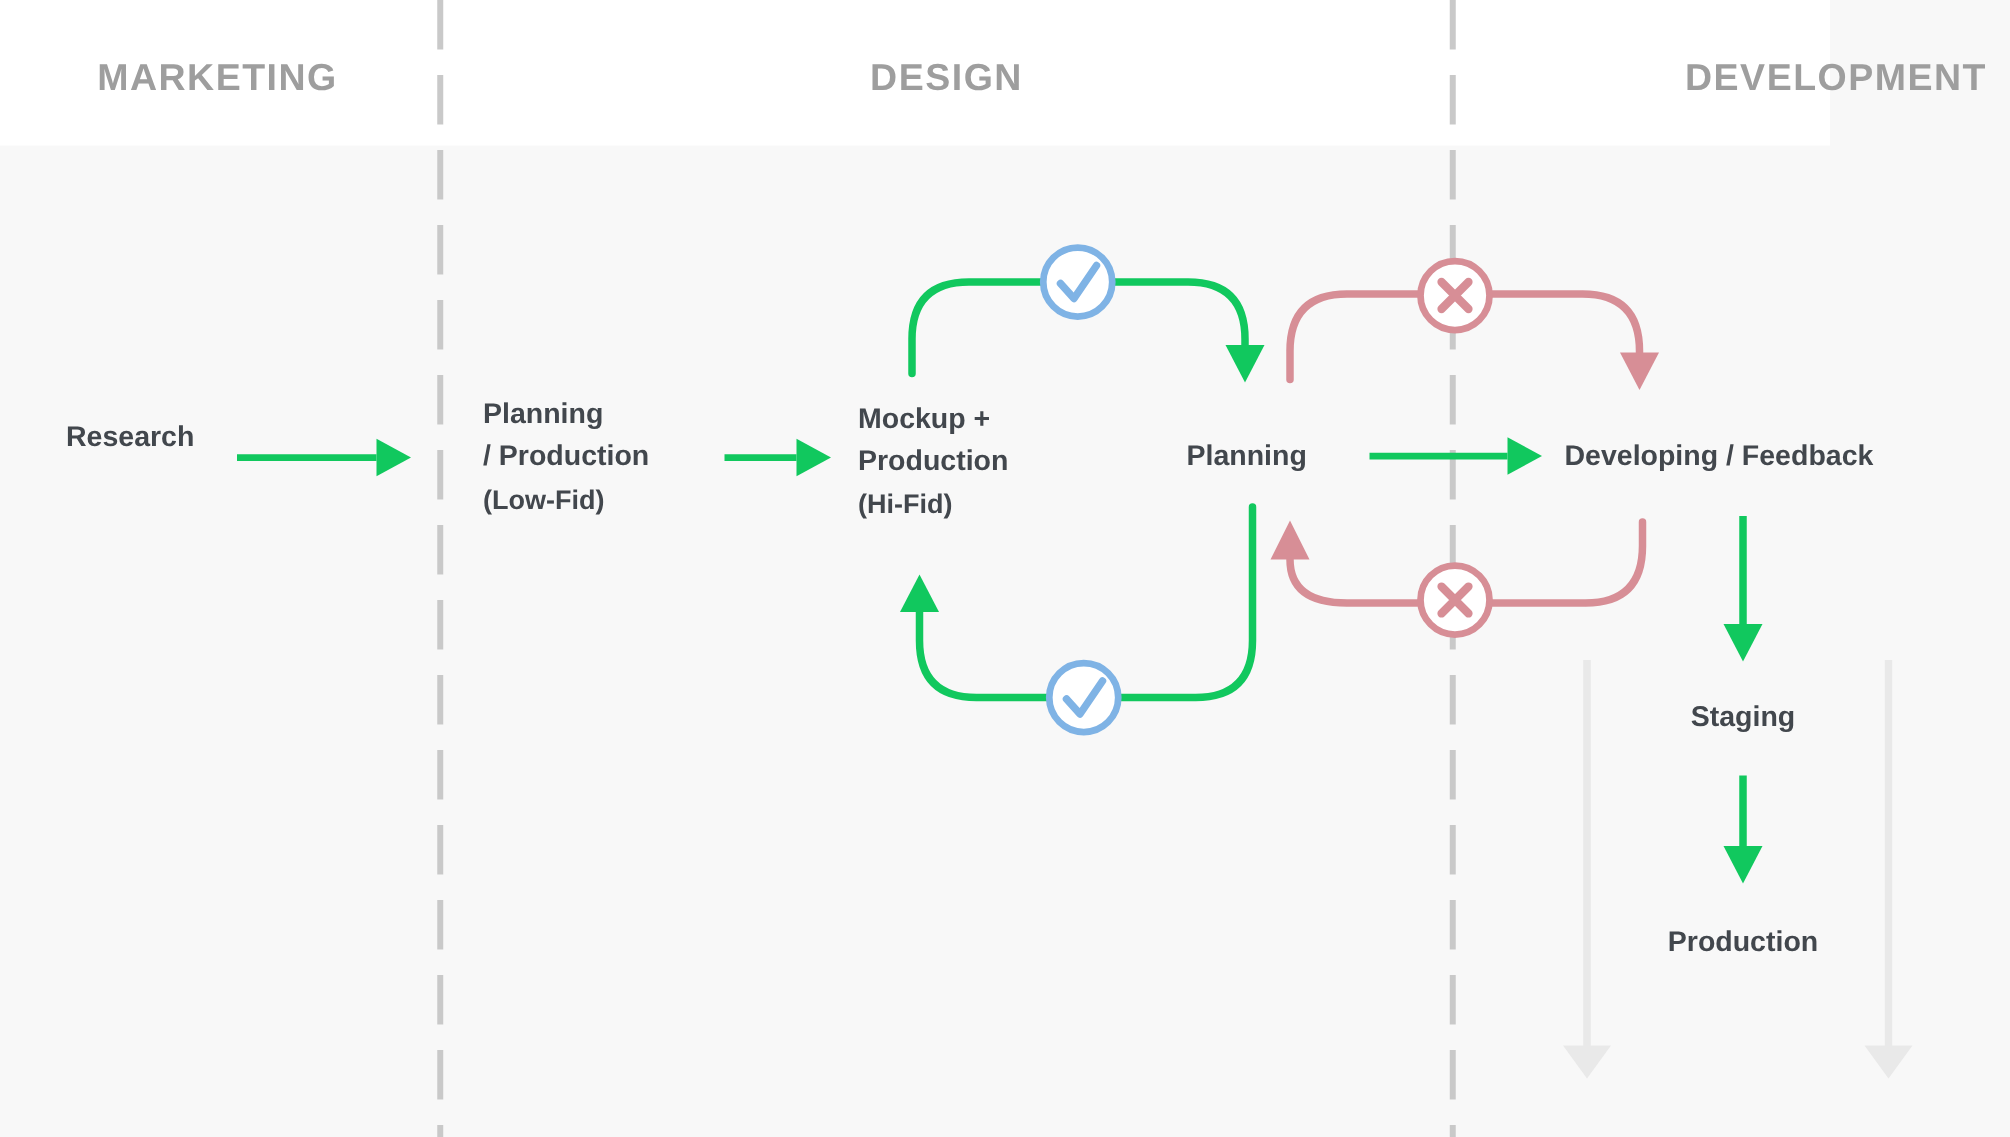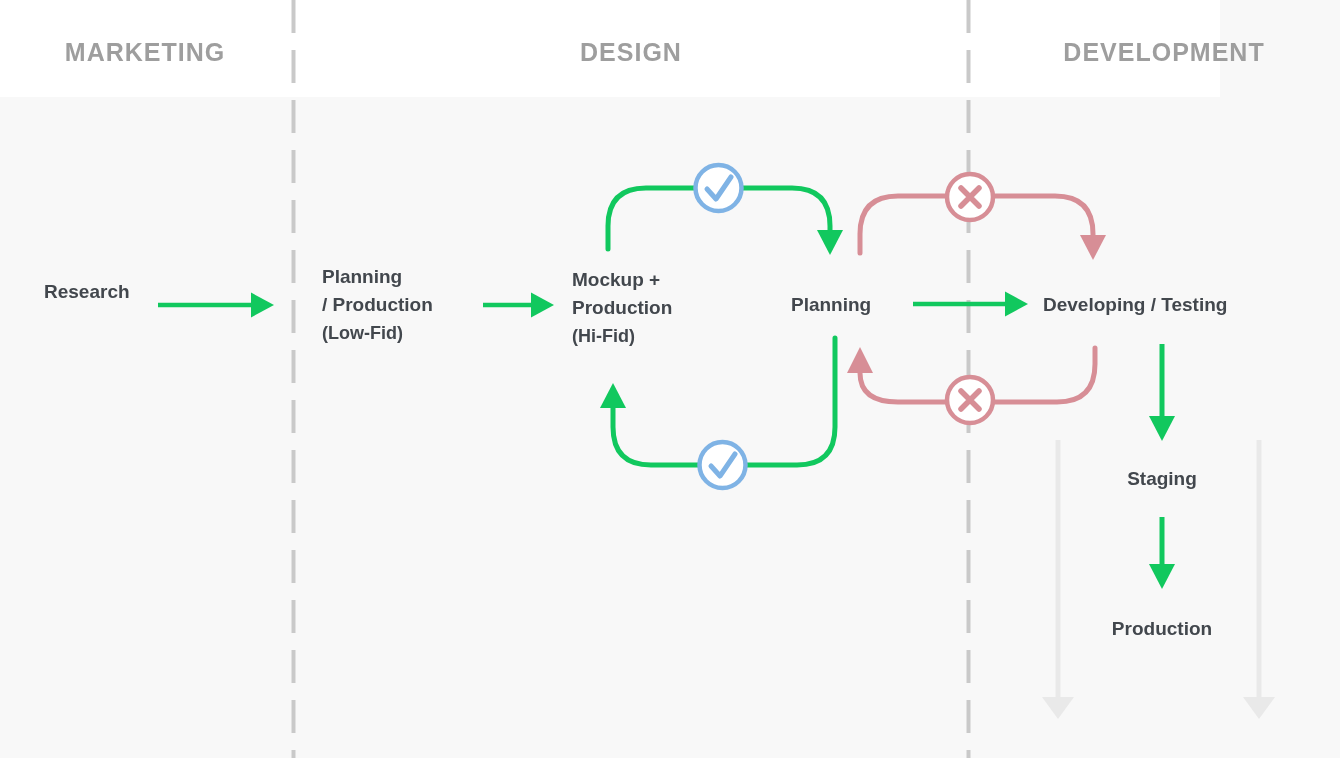--- a/index.html
+++ b/index.html
@@ -7,21 +7,21 @@
     --dash:#c9c9c9; --light_arrow:#e9e9e9;
     --header_text:#9e9e9e; --node_text:#42474d;
     --header_bg:#ffffff; --body_bg:#f8f8f8;
   }
   *{margin:0;padding:0;box-sizing:border-box;}
   body{font-family:"Liberation Sans",sans-serif;background:#fff;}
   .stage{position:relative;width:1340px;height:758px;background:var(--body_bg);overflow:hidden;}
   .header{position:absolute;left:0;top:0;width:1220px;height:97px;background:var(--header_bg);}
   .lane-title{position:absolute;top:38px;transform:translateX(-50%);
     font-size:25px;font-weight:bold;letter-spacing:1px;color:var(--header_text);white-space:nowrap;}
-  .lt-marketing{left:145px;} .lt-design{left:631px;} .lt-development{left:1164px;}
+  .lt-marketing{left:145px;} .lt-design{left:631px;} .lt-development{left:1224px;}
   svg.overlay{position:absolute;left:0;top:0;}
   .node{position:absolute;color:var(--node_text);font-size:19px;font-weight:bold;
     line-height:28px;white-space:nowrap;}
   .node .sub{font-size:18px;font-weight:700;}
   .single{line-height:24px;}
   .centered{text-align:center;}
   .sg{stroke:var(--green);fill:none;}
   .fg{fill:var(--green);}
   .sp{stroke:var(--pink);fill:none;}
   .fp{fill:var(--pink);}
@@ -128,19 +128,19 @@
   </div>
 
   <div class="node" style="left:572px;top:266px;">
     <div>Mockup +</div>
     <div>Production</div>
     <div class="sub">(Hi-Fid)</div>
   </div>
 
   <div class="node single" style="left:791px;top:293px;">Planning</div>
 
-  <div class="node single" style="left:1043px;top:293px;">Developing / Testing</div>
+  <div class="node single" style="left:1043px;top:293px;">Developing / Feedback</div>
 
   <div class="node single centered" style="left:1082px;top:467px;width:160px;">Staging</div>
 
   <div class="node single centered" style="left:1062px;top:617px;width:200px;">Production</div>
 
 </div>
 
 </body></html>

